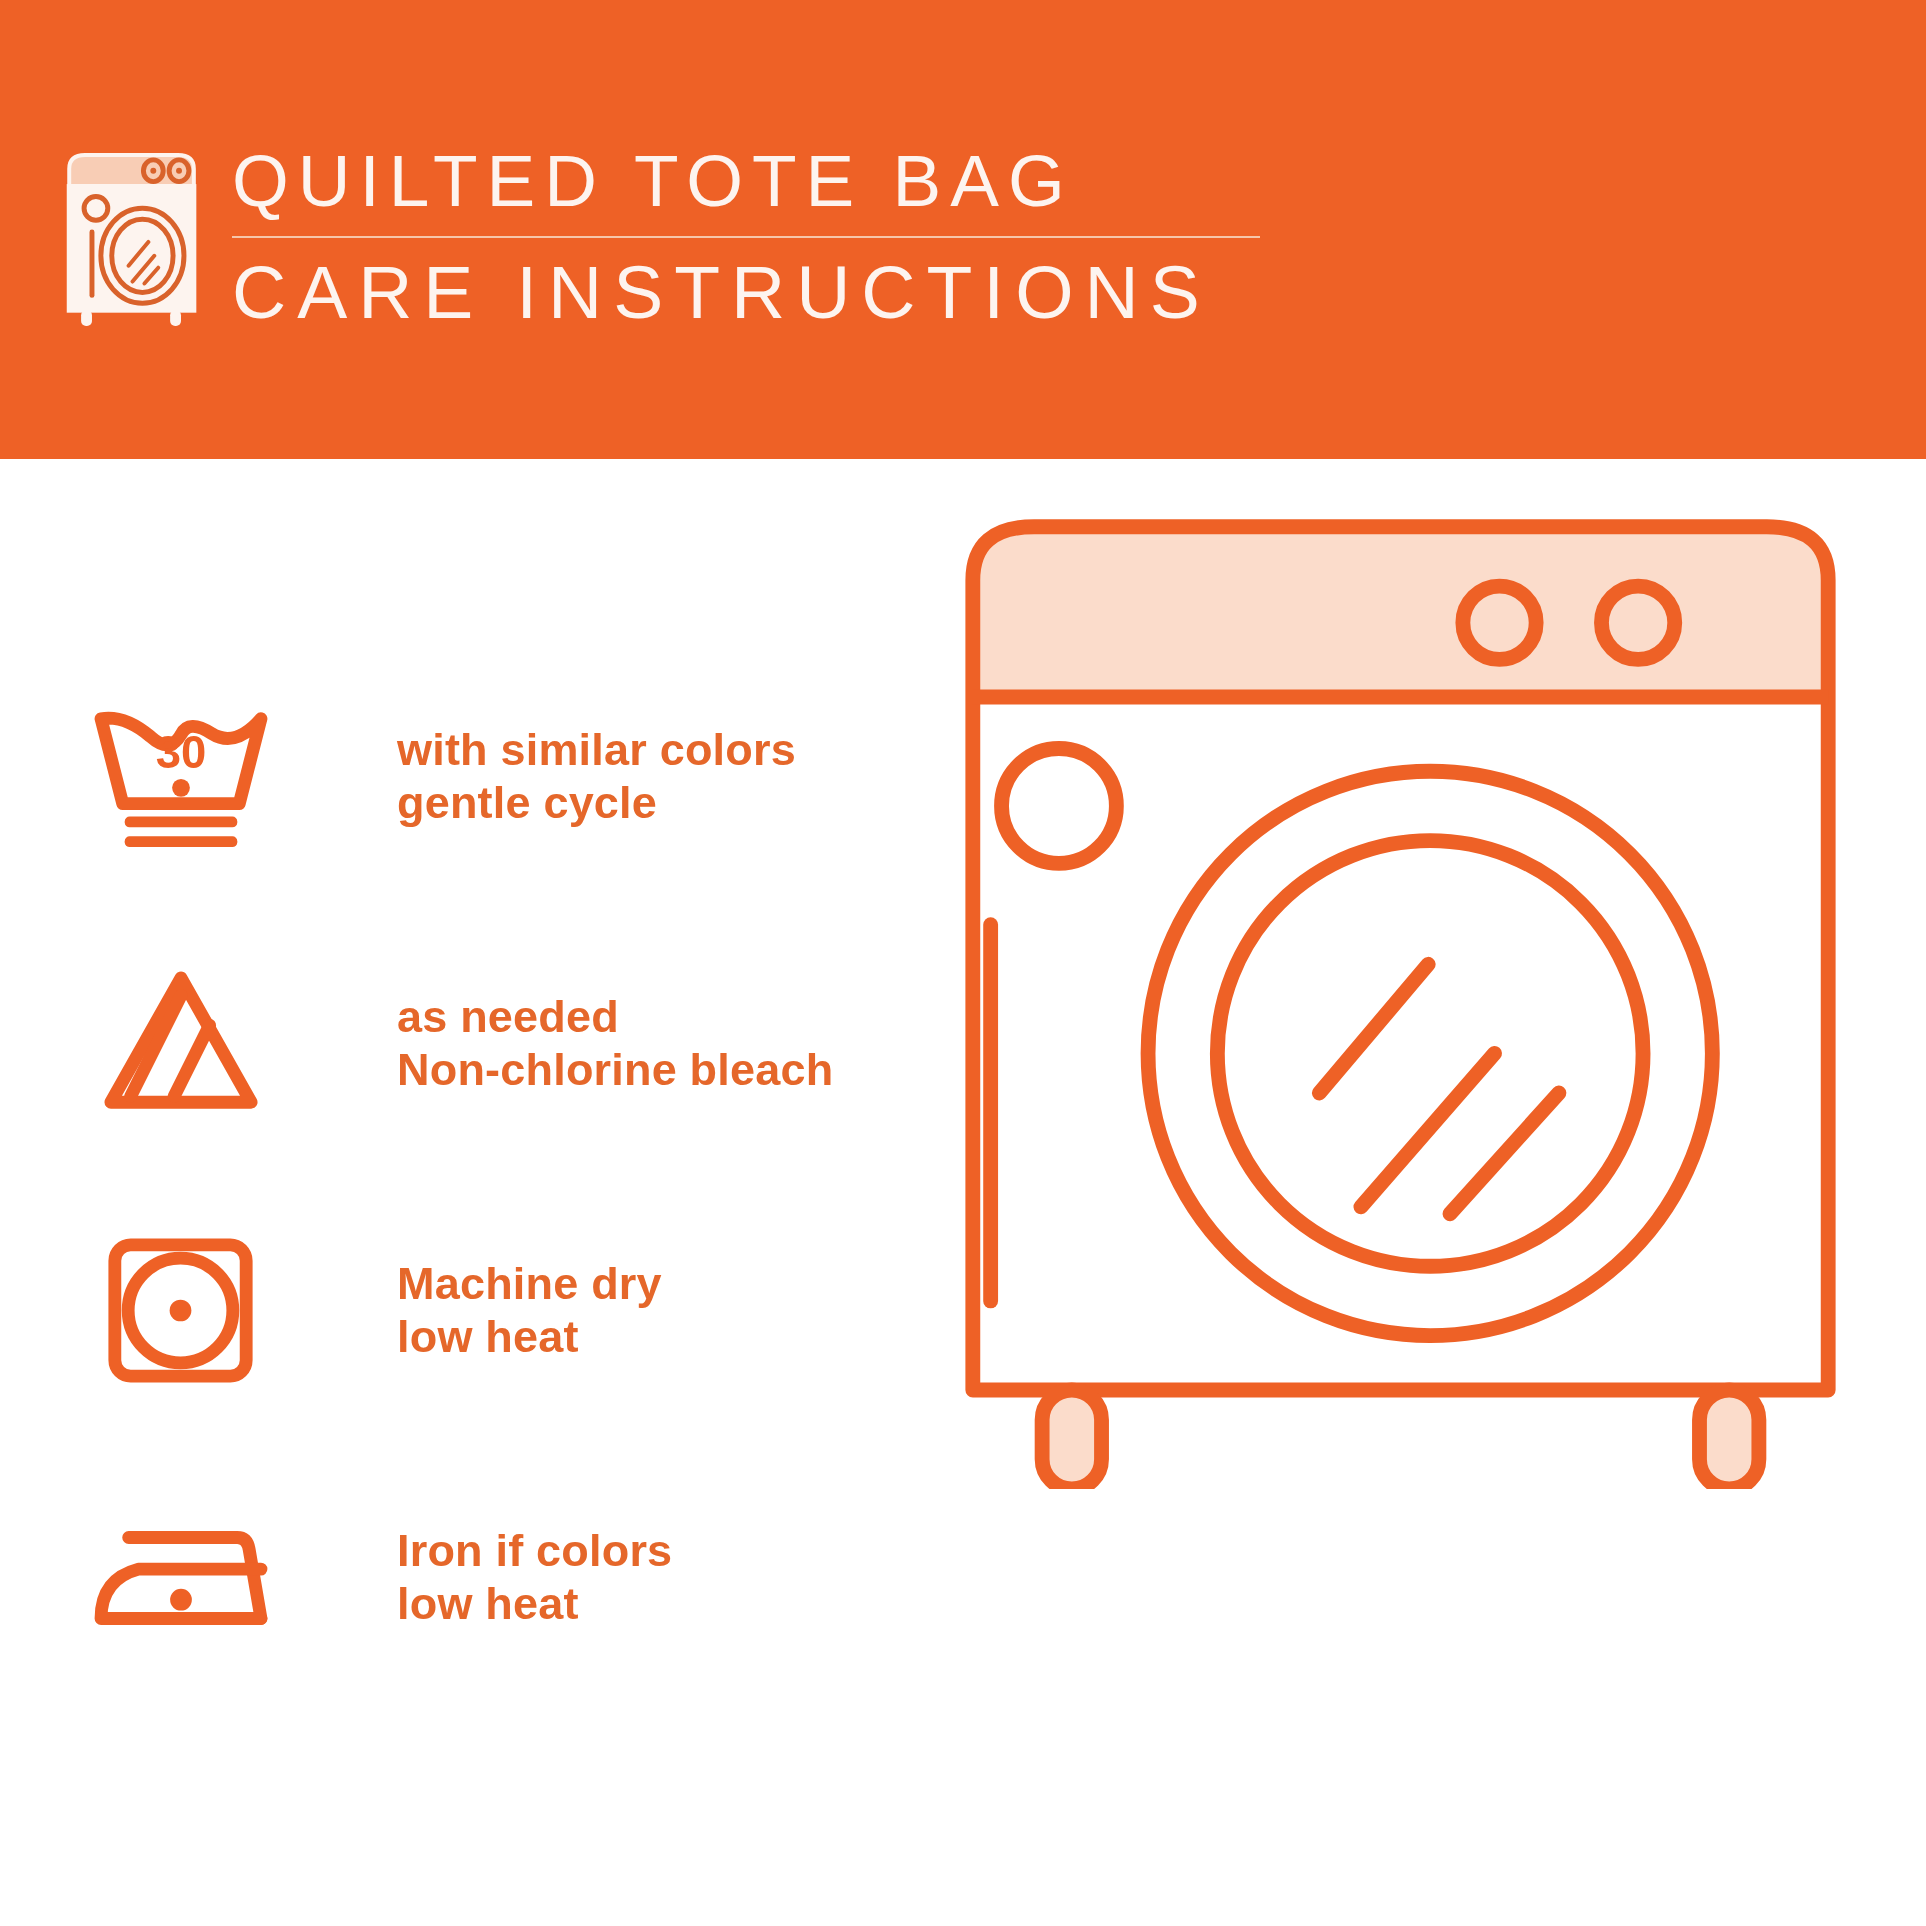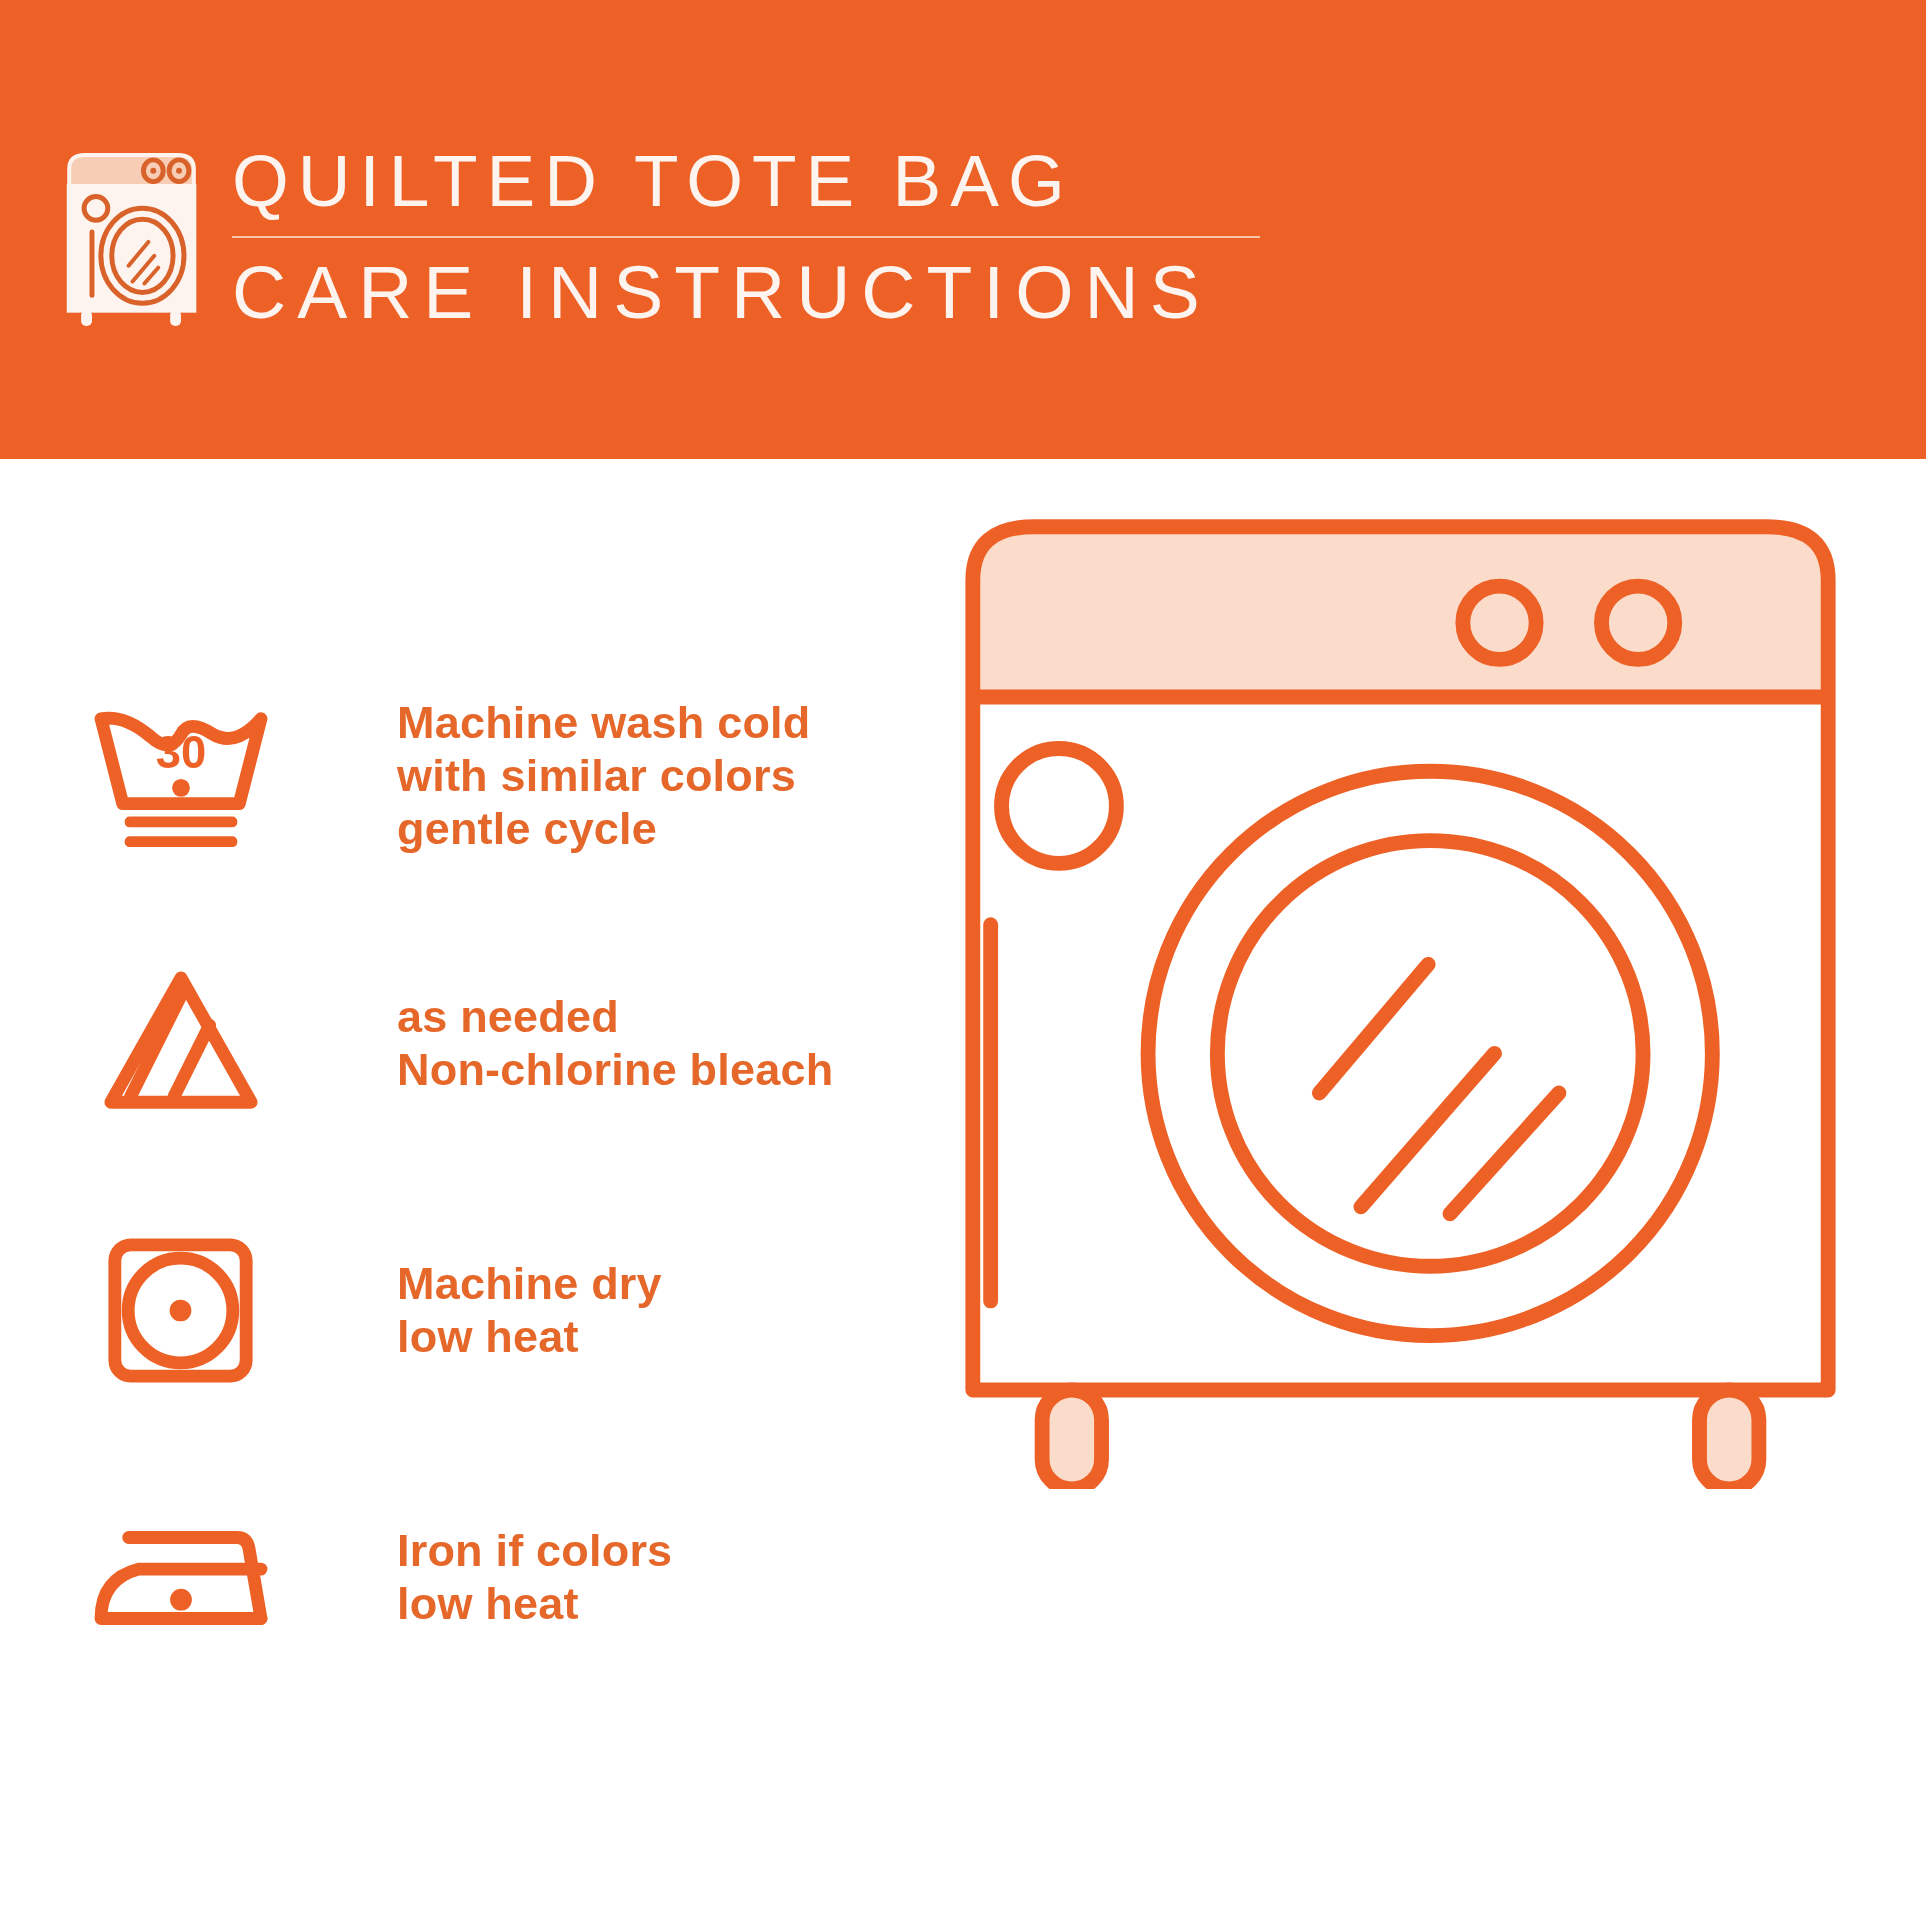--- a/index.html
+++ b/index.html
@@ -164,21 +164,20 @@
       <div class="care-icon">
         <svg width="188" height="158" viewBox="0 0 190 160">
           <path d="M14 22 L36 108 L154 108 L176 22 Q150 52 126 37 Q103 22 95 38 Q84 58 64 40 Q38 18 14 22 Z" fill="none" stroke="#EE6126" stroke-width="13" stroke-linejoin="round" stroke-linecap="round"></path>
           <text x="95" y="72" font-family="'Liberation Sans', sans-serif" font-size="46" font-weight="700" fill="#EE6126" text-anchor="middle">30</text>
           <circle cx="95" cy="92" r="9" fill="#EE6126"></circle>
           <rect x="38" y="121" width="114" height="11" rx="5" fill="#EE6126"></rect>
           <rect x="38" y="141" width="114" height="11" rx="5" fill="#EE6126"></rect>
         </svg>
       </div>
       <div class="care-text">
-        <div>Machine wash cold</div>
         <div>with similar colors</div>
         <div>gentle cycle</div>
       </div>
     </div>
 
     <div class="care-row">
       <div class="care-icon">
         <svg width="188" height="158" viewBox="0 0 190 160">
           <path d="M95 14 L166 140 L24 140 Z" fill="none" stroke="#EE6126" stroke-width="13" stroke-linejoin="round"></path>
           <line x1="95" y1="32" x2="44" y2="134" stroke="#EE6126" stroke-width="13" stroke-linecap="round"></line>

